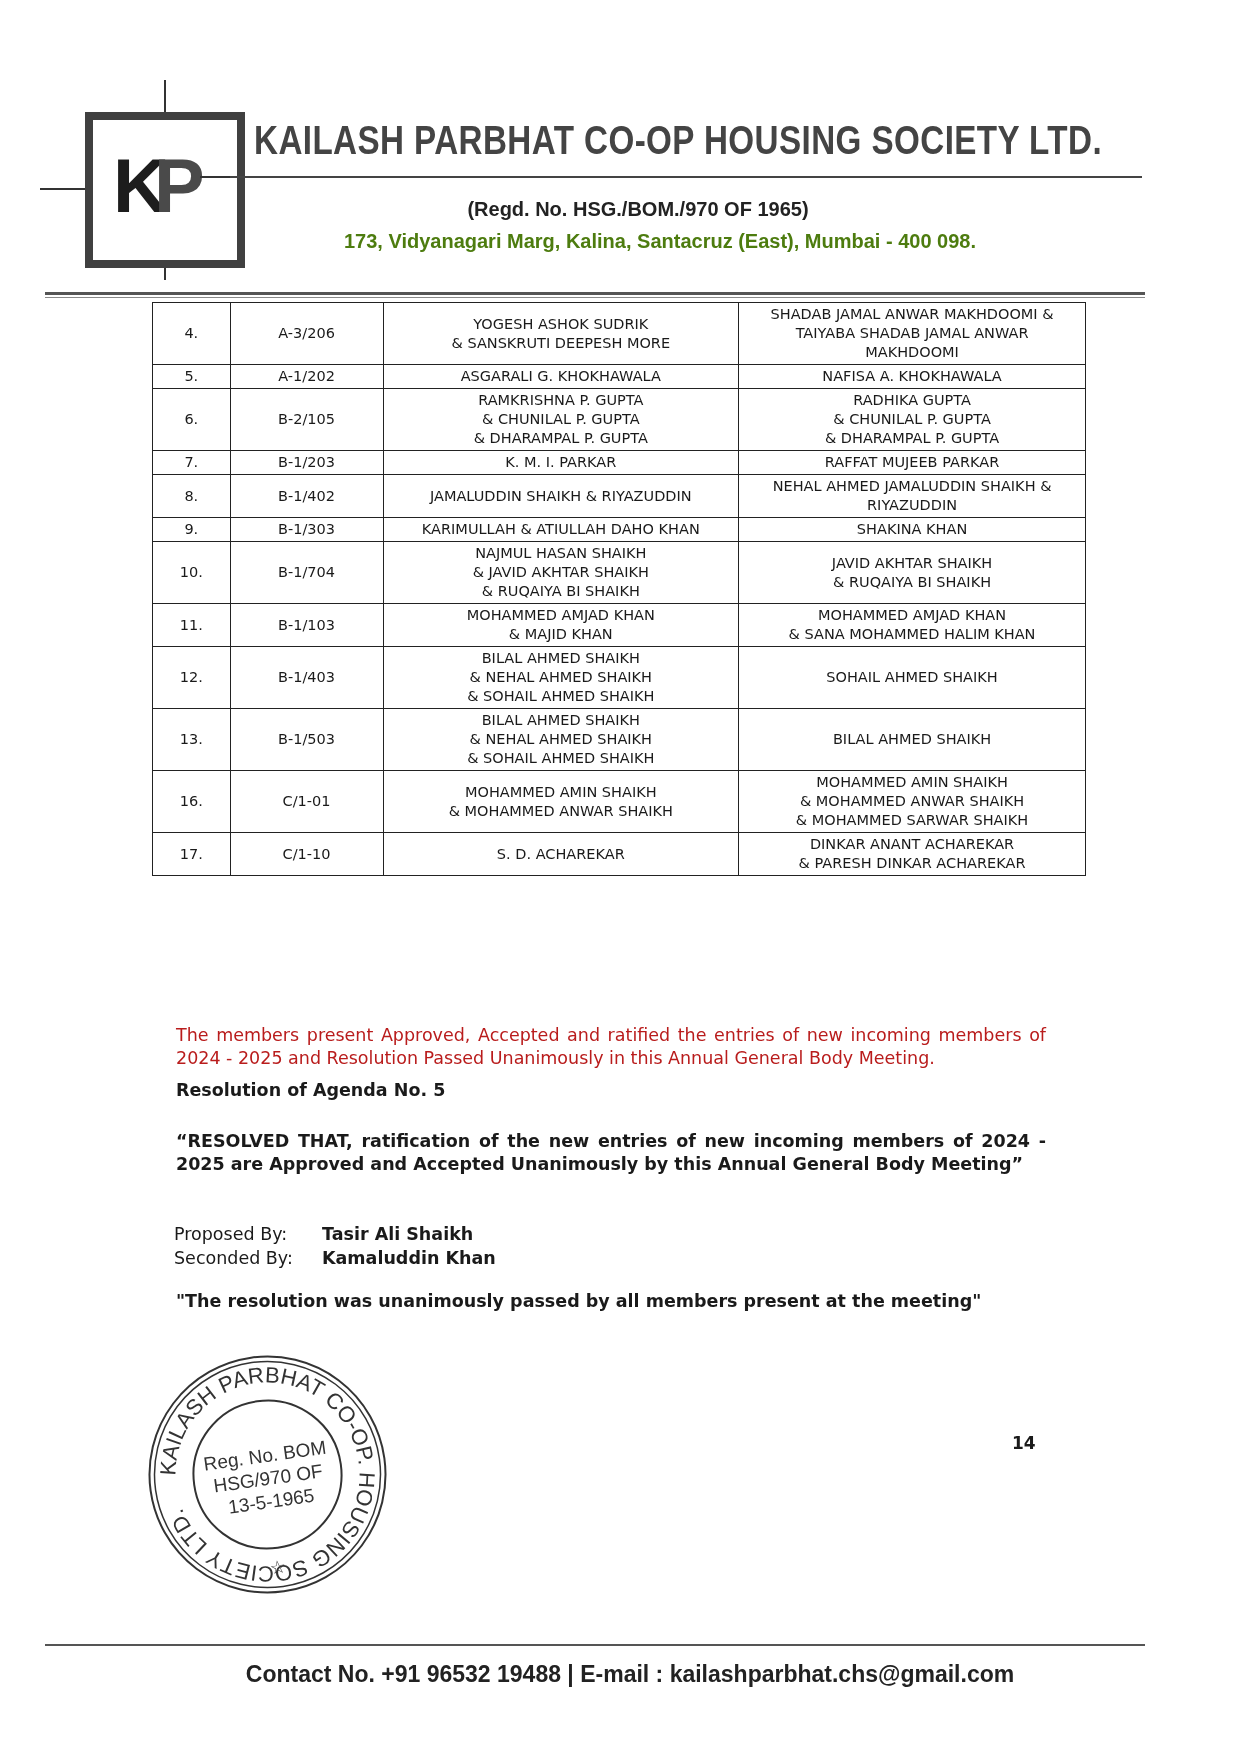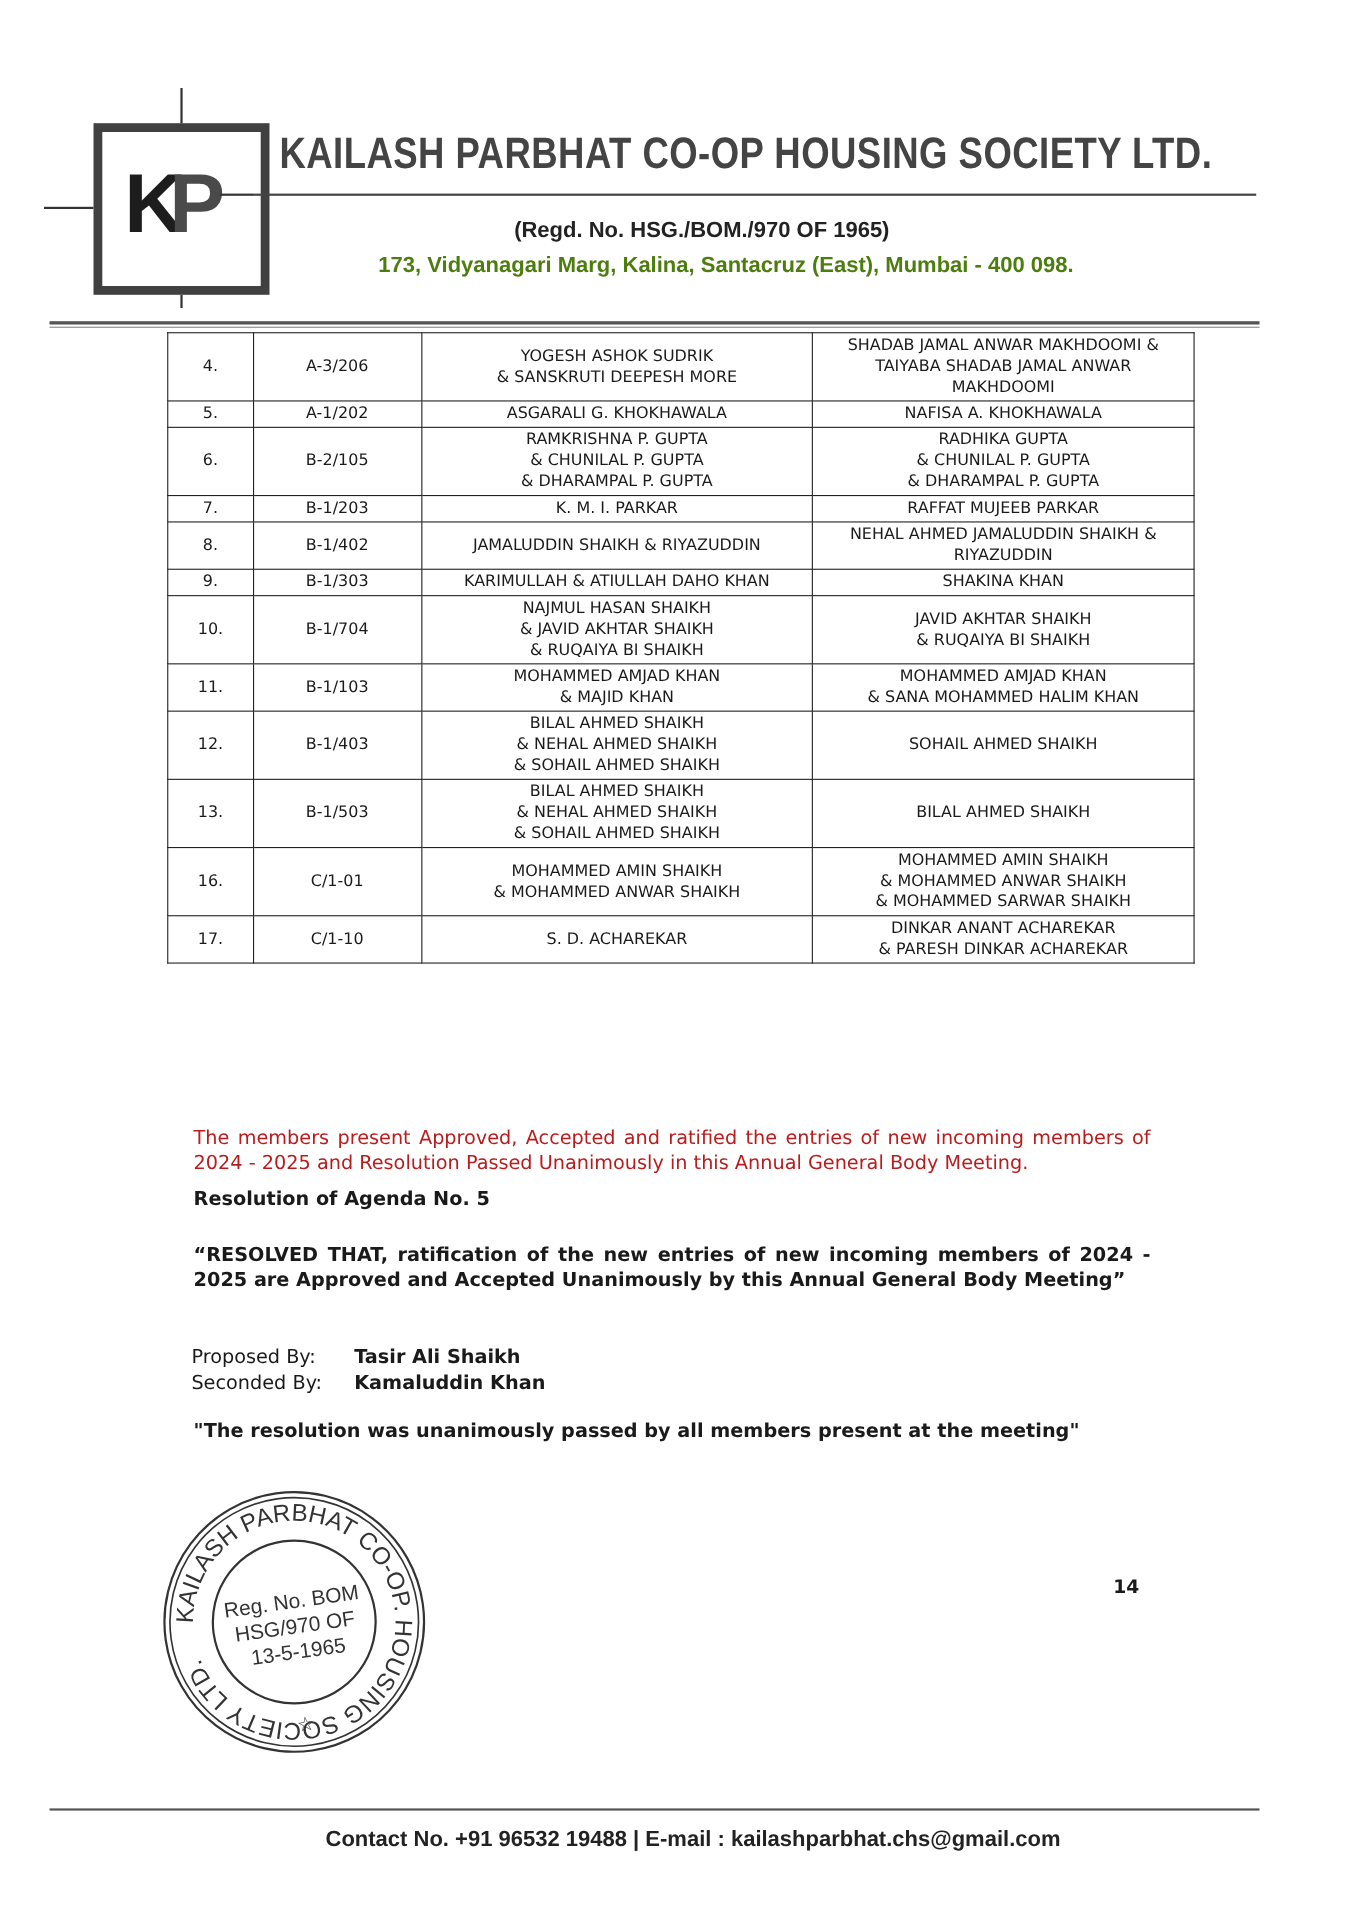--- a/index.html
+++ b/index.html
@@ -38,21 +38,21 @@
   .proposed .lbl { display: inline-block; width: 148px; }
   .proposed .val { font-weight: bold; }
   .passed { position: absolute; left: 176px; width: 870px; top: 1290px; font-size: 17.5px; font-weight: bold; line-height: 23px; text-align: justify; }
 
   
   .stamp { position: absolute; left: 145px; top: 1352px; width: 245px; height: 245px; }
   .page-no { position: absolute; left: 1012px; top: 1433px; font-size: 17px; font-weight: bold; }
 
   
   .footer-rule { position: absolute; left: 45px; top: 1644px; width: 1100px; height: 2px; background: #555; }
-  .footer { position: absolute; left: 0; width: 1240px; top: 1661px; text-align: center; font-family: "Liberation Sans", sans-serif; font-size: 20px; font-weight: bold; color: #222; padding-left: 20px; box-sizing: border-box; }
+  .footer { position: absolute; left: 0; width: 1240px; top: 1661px; text-align: center; font-family: "Liberation Sans", sans-serif; font-size: 23px; font-weight: bold; color: #222; padding-left: 20px; box-sizing: border-box; }
 </style>
 </head>
 <body>
 
 <div class="logo-wrap">
   <div class="logo-vline"></div>
   <div class="logo-hline-left"></div>
   <div class="logo-box">
     <div class="logo-k"><span>K</span><span class="p">P</span></div>
   </div>

